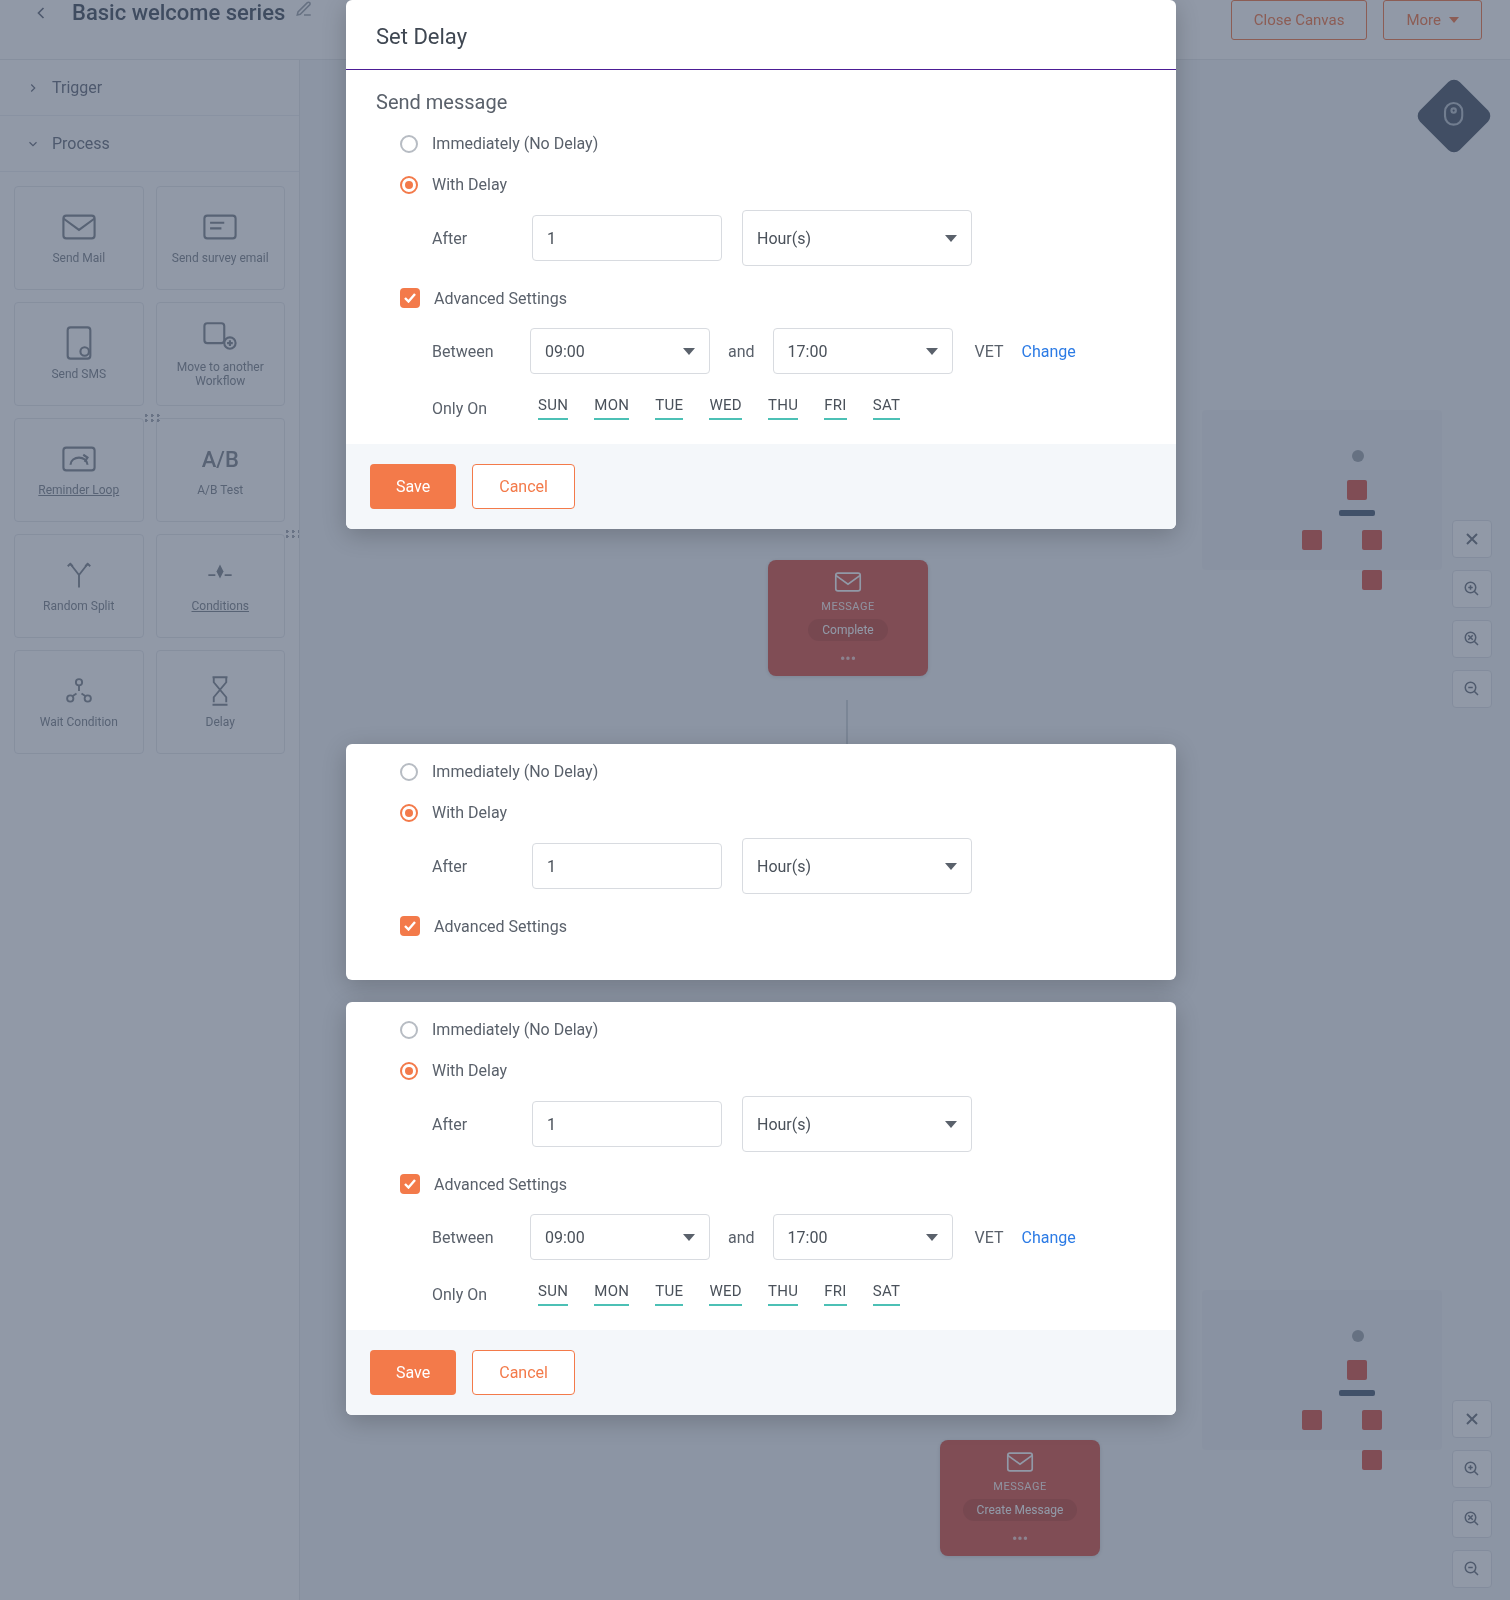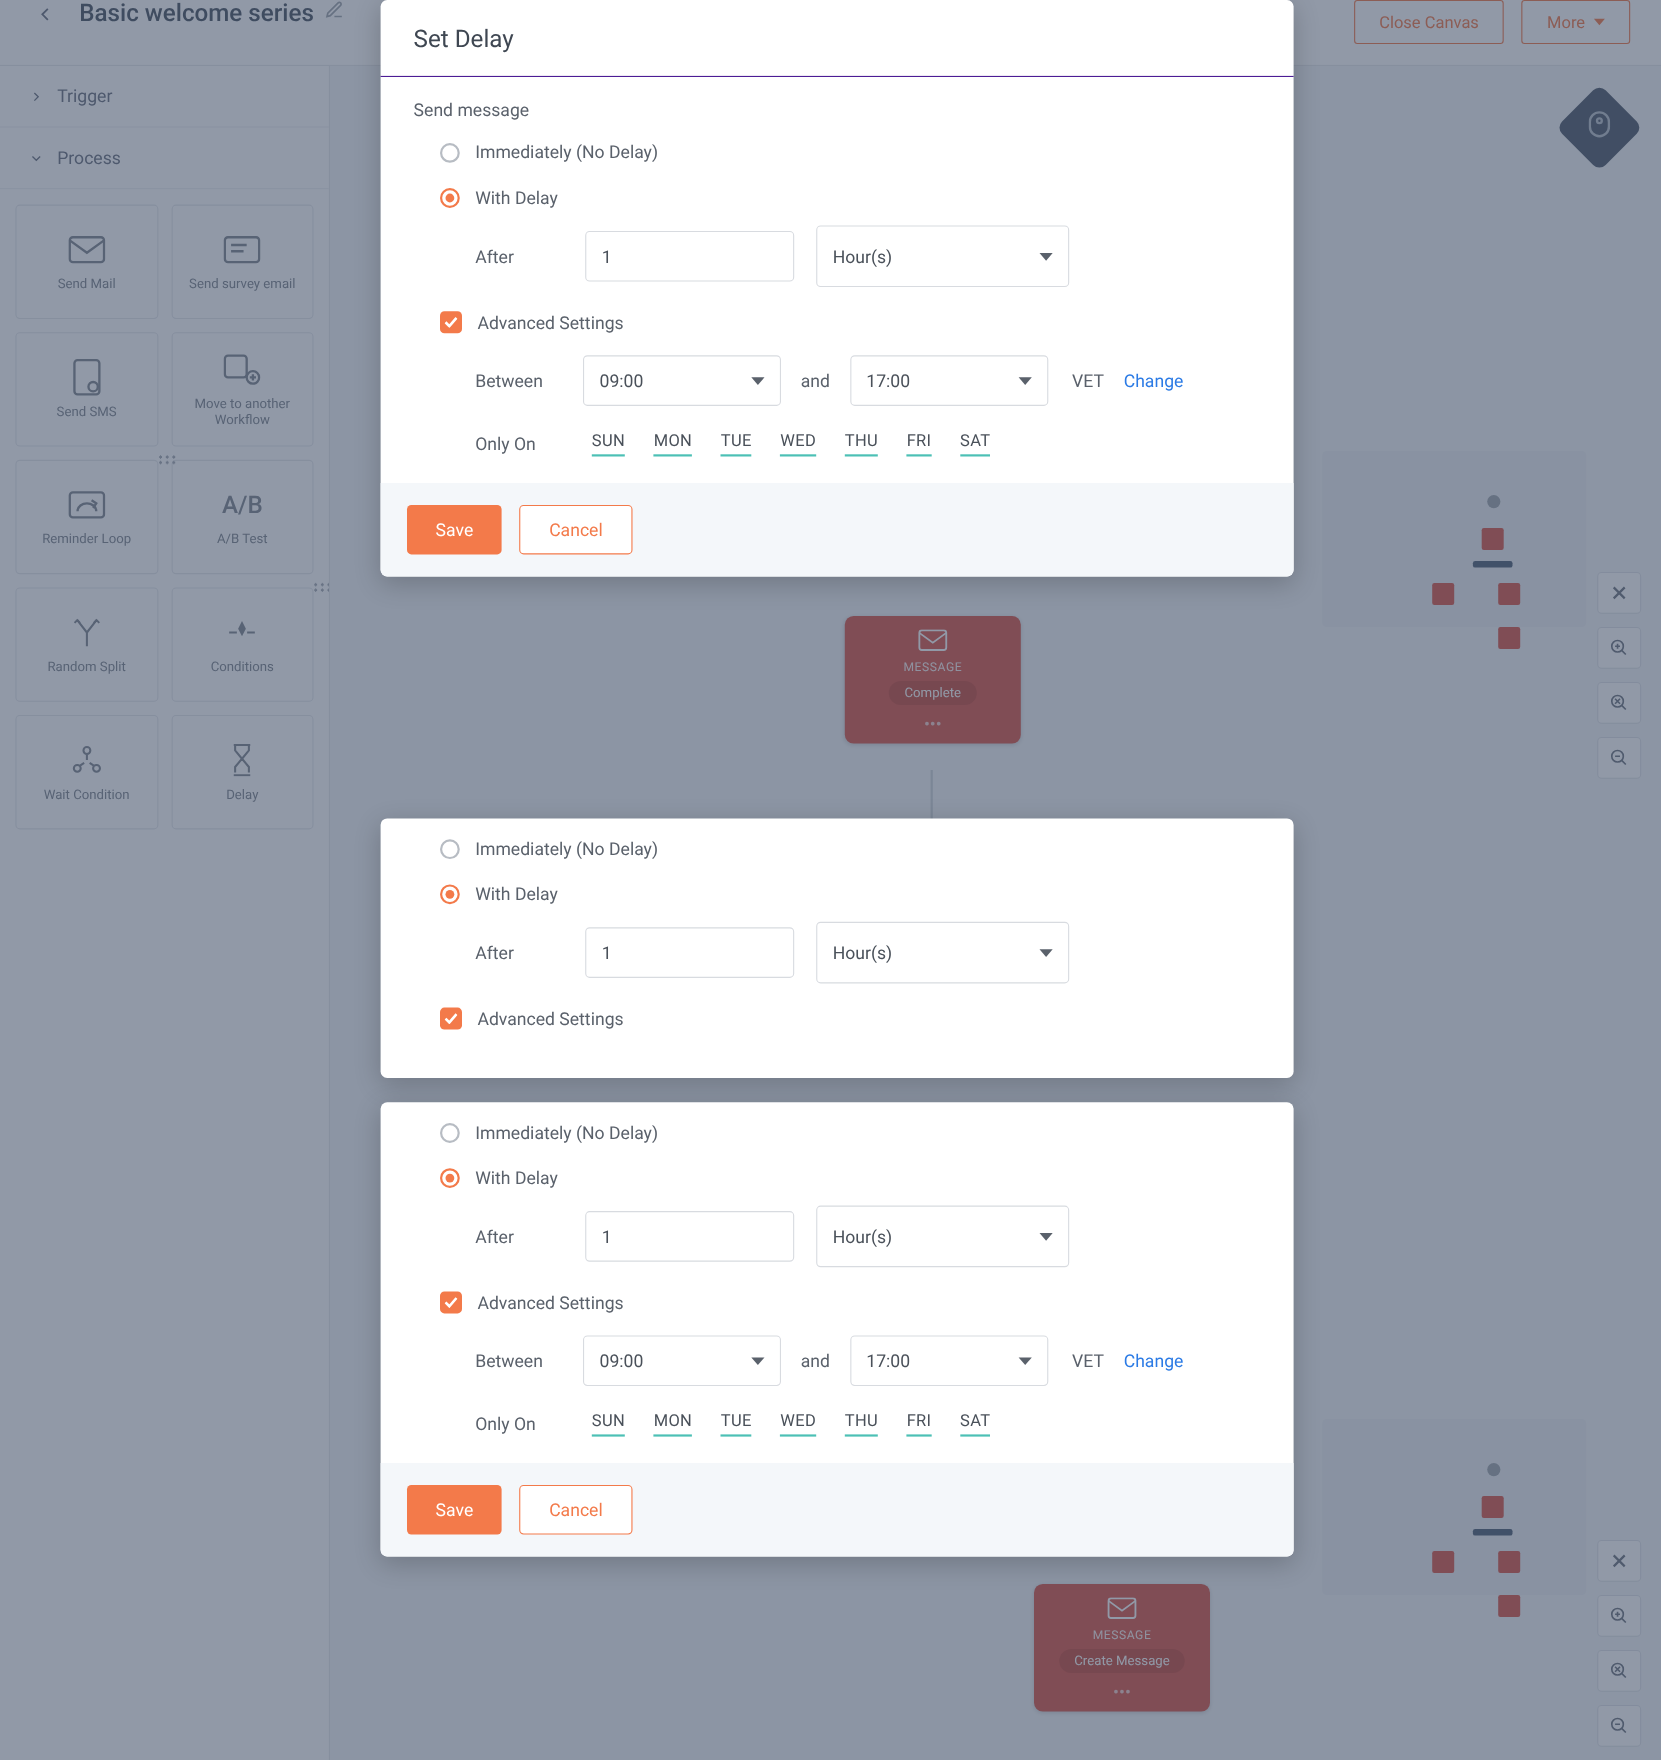--- a/index.html
+++ b/index.html
@@ -17,21 +17,21 @@
   .topbar-right { margin-left:auto; display:flex; gap:16px; }
   .btn-outline { border:1px solid #f37a4a; color:#f37a4a; background:#fff; padding:10px 22px; border-radius:3px; font-size:15px; display:flex; align-items:center; gap:8px; cursor:pointer; }
   .chev-down-small { width:0;height:0;border-left:5px solid transparent;border-right:5px solid transparent;border-top:6px solid #f37a4a; }
 
   
   .leftpanel { position:absolute; top:60px; left:0; width:300px; bottom:0; background:#fff; border-right:1px solid #e6e8ec; overflow:hidden; }
   .lp-section { padding:18px 26px; border-bottom:1px solid #eef0f3; color:#6b7280; font-size:16px; display:flex; align-items:center; gap:12px; cursor:pointer; }
   .lp-grid { display:grid; grid-template-columns:1fr 1fr; gap:12px; padding:14px; }
   .lp-tile { border:1px solid #e6e8ec; border-radius:4px; height:104px; display:flex; flex-direction:column; align-items:center; justify-content:center; gap:8px; color:#808790; font-size:12px; text-align:center; padding:6px; cursor:pointer; }
   .lp-tile .ic { color:#808790; height:32px; display:flex; align-items:center; }
-  .stack-dots { position:relative; }
+  .stack-dots { position:relative;text-decoration:underline; }
   .stack-dots::after { content:""; position:absolute; top:-6px; right:-18px; width:18px; height:10px; background:radial-gradient(circle,#a6acb3 1.5px,transparent 1.5px); background-size:6px 5px; }
 
   
   .canvas { position:absolute; top:60px; left:300px; right:0; bottom:0; }
   .msg-node { position:absolute; width:160px; border-radius:8px; background:#d9574a; color:#fff; text-align:center; padding:12px 10px 8px; box-shadow:0 1px 4px rgba(0,0,0,0.15); }
   .msg-node .ico { margin-bottom:4px; }
   .msg-node .lbl { font-size:11px; letter-spacing:.5px; opacity:.9; }
   .msg-node .pill { display:inline-block; margin-top:6px; background:#c64c3f; color:#fff; font-size:12px; padding:4px 14px; border-radius:20px; }
   .msg-node .dots { margin-top:8px; color:#fff; opacity:.7; }
   .conn-line { position:absolute; width:2px; background:#cfd4da; }
@@ -45,21 +45,21 @@
   .mm-bar { position:absolute; width:36px; height:6px; background:#4f5f77; border-radius:2px; }
 
   
   .diamond { position:absolute; top:88px; right:28px; width:56px; height:56px; background:#4e5a6b; transform:rotate(45deg); border-radius:8px; display:flex; align-items:center; justify-content:center; z-index:2;}
   .diamond span { transform:rotate(-45deg); color:#b8c0cb; font-size:22px; }
 
   
   .modal { position:absolute; background:#fff; border-radius:6px; box-shadow:0 6px 24px rgba(0,0,0,0.2); z-index:10; }
   .modal-header { padding:24px 30px 20px; border-bottom:1px solid #4c1d95; font-size:22px; color:#3f4752; }
   .modal-body { padding:20px 30px 24px; font-size:16px; color:#5a616b; }
-  .subhead { font-size:16px; color:#5a616b; margin-bottom:14px; }
+  .subhead { font-size:20px; color:#5a616b; margin-bottom:14px; }
   .radio-row { display:flex; align-items:center; gap:14px; padding:6px 0 6px 24px; margin-bottom:10px;}
   .radio { width:18px;height:18px;border:2px solid #b7bcc3;border-radius:50%;display:inline-flex;align-items:center;justify-content:center;flex:0 0 auto; cursor:pointer; }
   .radio.sel { border-color:#f37a4a; }
   .radio.sel::after { content:""; width:8px;height:8px;background:#f37a4a;border-radius:50%; }
   .afterrow { display:flex; align-items:center; gap:20px; padding-left:56px; margin:10px 0 22px; }
   .fld-lbl { width:80px; color:#5a616b; font-size:16px; }
   .txt-input { width:190px; height:46px; border:1px solid #d8dbe0; border-radius:4px; padding:0 14px; font-size:16px; color:#4a515a; }
   .sel-input { width:230px; height:56px; border:1px solid #d8dbe0; border-radius:4px; padding:0 14px; font-size:16px; color:#4a515a; display:flex; align-items:center; justify-content:space-between; cursor:pointer; background:#fff; }
   .chev { width:0;height:0;border-left:6px solid transparent;border-right:6px solid transparent;border-top:7px solid #5a616b; }
   .checkrow { display:flex; align-items:center; gap:14px; padding-left:24px; margin:6px 0 20px; }

